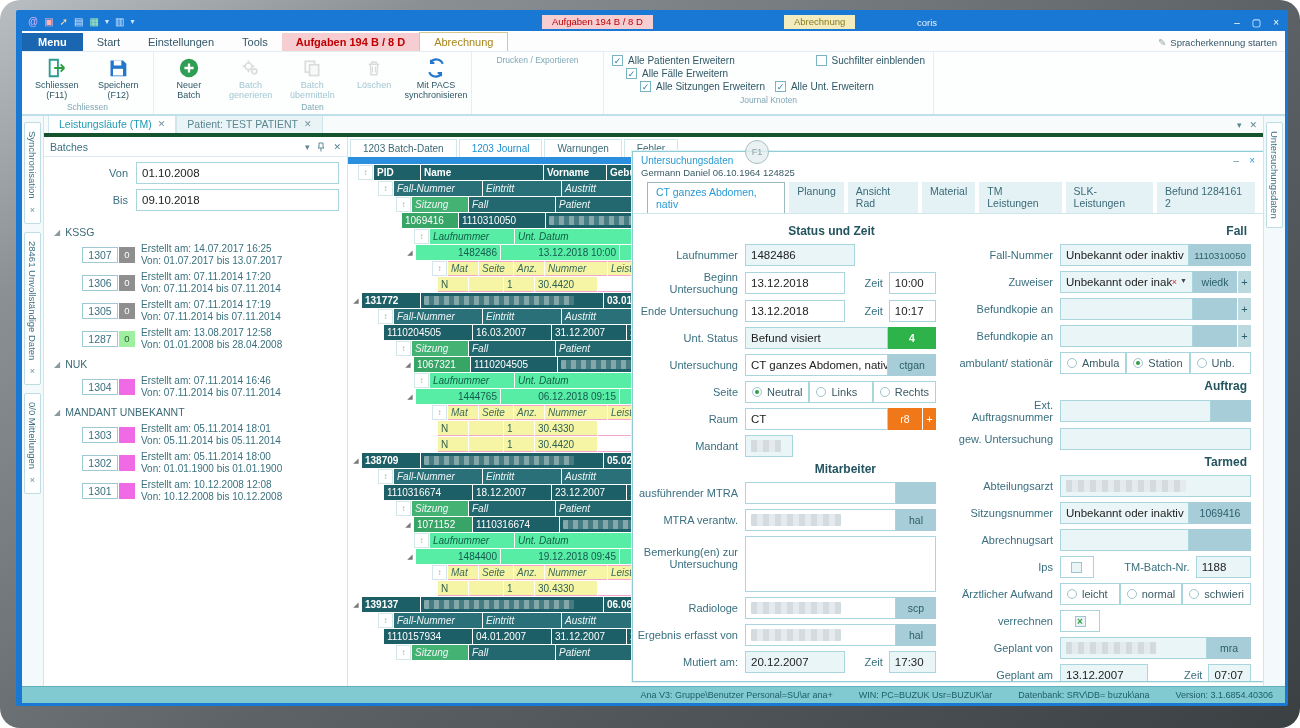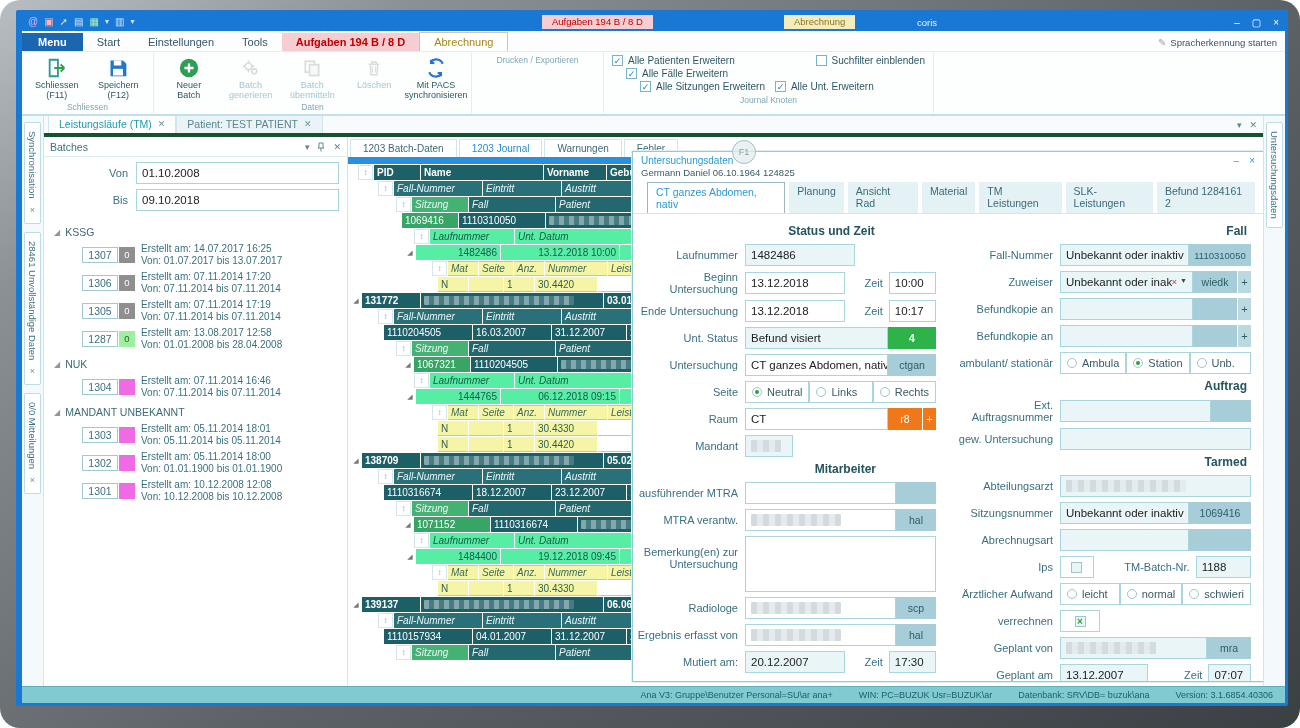--- a/index.html
+++ b/index.html
@@ -91,21 +91,21 @@
   .matr .jc{background:#f5f5a5;color:#2f5f52;border-bottom:1px solid #f2a6ce;}
   .matr .jc.c-white{background:#fff;}
   .redact{display:inline-block;height:9px;width:85%;border-radius:1px;background:repeating-linear-gradient(90deg,rgba(255,255,255,.45) 0 5px,rgba(255,255,255,.18) 5px 10px);}
   .redact.lt{background:repeating-linear-gradient(90deg,#d4dbdf 0 6px,#e4eaed 6px 12px);height:12px;width:90px;}
   
   .upanel{position:absolute;left:588px;top:14px;bottom:4px;width:632px;background:#fff;border:1px solid #8fccd4;box-shadow:0 0 0 1px #e0f0f4;display:flex;flex-direction:column;z-index:5;}
   .uphead{padding:3px 8px 0 8px;position:relative;flex:0 0 auto;}
   .uptitle{color:#2a9ad4;font-size:10px;}
   .uppat{color:#3a5a64;font-size:9.5px;margin-top:1px;}
   .upctrl{position:absolute;right:8px;top:3px;color:#6a95a0;font-size:10px;display:flex;gap:10px;}
-  .f1badge{position:absolute;left:99px;top:-12px;width:24px;height:24px;border-radius:50%;border:1px solid #a8bfc6;background:#e3edf0cc;color:#8aa0a8;font-size:9px;display:flex;align-items:center;justify-content:center;}
+  .f1badge{position:absolute;left:112px;top:-12px;width:24px;height:24px;border-radius:50%;border:1px solid #a8bfc6;background:#e3edf0cc;color:#8aa0a8;font-size:9px;display:flex;align-items:center;justify-content:center;}
   .uptabs{display:flex;gap:4px;padding:4px 8px 0 14px;border-bottom:1px solid #cfe6ec;flex:0 0 auto;}
   .uptab{font-size:10.5px;padding:3px 8px;background:#e4f2f5;color:#3a6a76;}
   .uptab.act{background:#fff;color:#2a9ad4;border:1px solid #9ab8c0;border-bottom:none;}
   .upbody{flex:1;display:flex;gap:16px;padding:8px 12px 4px 4px;overflow:hidden;}
   .ucol{flex:1;min-width:0;}
   .frow{display:flex;align-items:center;margin-bottom:5px;}
   .flbl{width:108px;flex:0 0 auto;text-align:right;padding-right:7px;font-size:11px;color:#3a7080;line-height:1.1;}
   .sech{font-weight:bold;color:#23545f;font-size:12px;margin:2px 0 6px 0;}
   .sech.ctr{text-align:center;padding-left:90px;}
   .sech.rgt{text-align:right;padding-right:4px;}
@@ -590,21 +590,21 @@
                   </span>
                 </div>
                 <div class="jrow sith" style="padding-left: 48px;">
                   <span class="fic">↕</span>
                   <span class="jc c-sitz" style="width: 56px;">Sitzung</span>
                   <span class="jc" style="width: 86px;">Fall</span>
                   <span class="jc" style="width: 140px;">Patient</span>
                 </div>
                 <div class="jrow sitr" style="padding-left: 54px;">
                   <span class="exp">◢</span>
-                  <span class="jc c-sitzv" style="width: 76px;">1071152</span>
+                  <span class="jc c-sitzv" style="width: 58px;">1071152</span>
                   <span class="jc" style="width: 86px;">1110316674</span>
                   <span class="jc" style="width: 140px;">
                     <span class="redact"></span>
                   </span>
                 </div>
                 <div class="jrow laufh" style="padding-left: 66px;">
                   <span class="fic">↕</span>
                   <span class="jc" style="width: 84px;">Laufnummer</span>
                   <span class="jc" style="width: 118px;">Unt. Datum</span>
                   <span class="jc" style="width: 58px;">Kürzel Unt</span>

